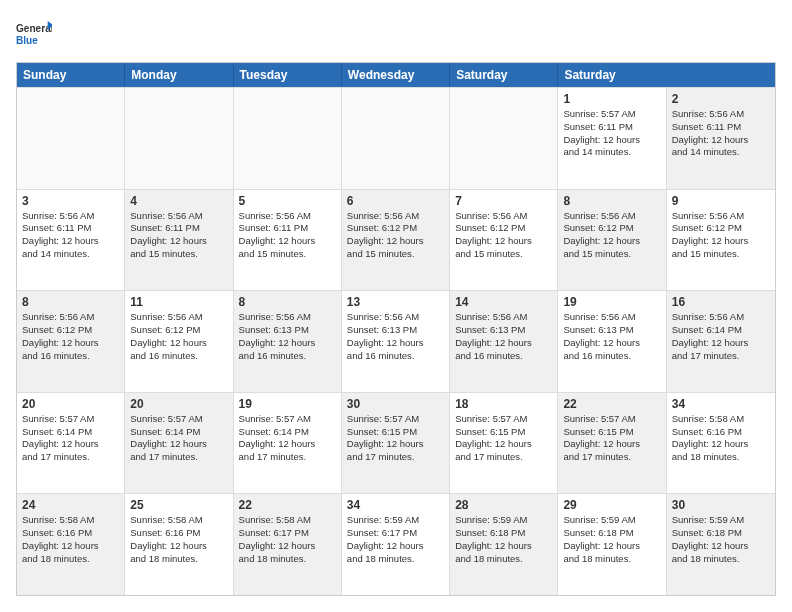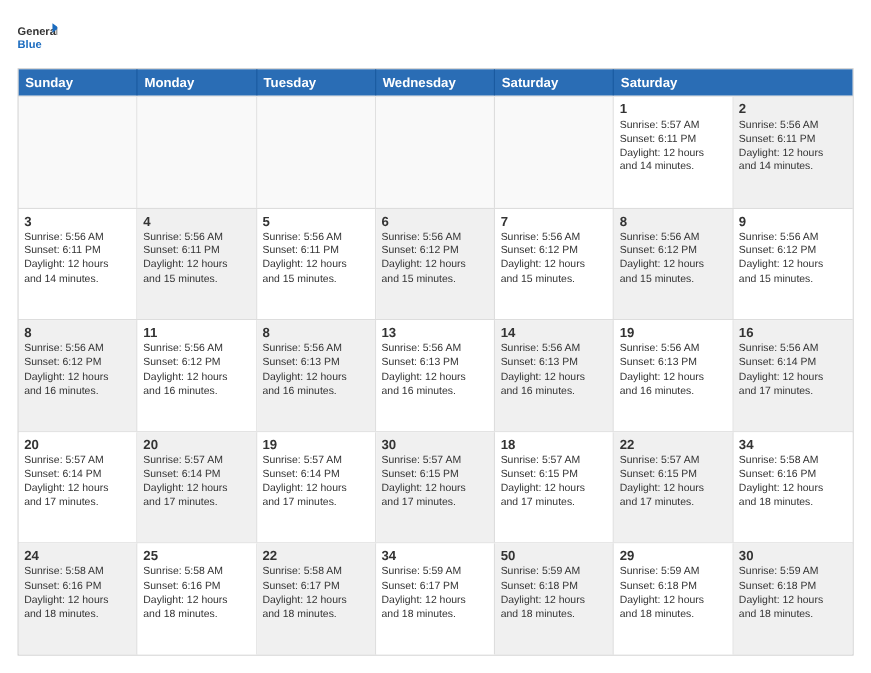--- a/index.html
+++ b/index.html
@@ -321,21 +321,21 @@
 and 18 minutes.</div>
           </div>
           <div class="cal-cell">
             <span class="day-num">34</span>
             <div class="day-info" style="white-space: pre-line;">Sunrise: 5:59 AM
 Sunset: 6:17 PM
 Daylight: 12 hours
 and 18 minutes.</div>
           </div>
           <div class="cal-cell shaded">
-            <span class="day-num">50</span>
+            <span class="day-num">28</span>
             <div class="day-info" style="white-space: pre-line;">Sunrise: 5:59 AM
 Sunset: 6:18 PM
 Daylight: 12 hours
 and 18 minutes.</div>
           </div>
           <div class="cal-cell">
             <span class="day-num">29</span>
             <div class="day-info" style="white-space: pre-line;">Sunrise: 5:59 AM
 Sunset: 6:18 PM
 Daylight: 12 hours

